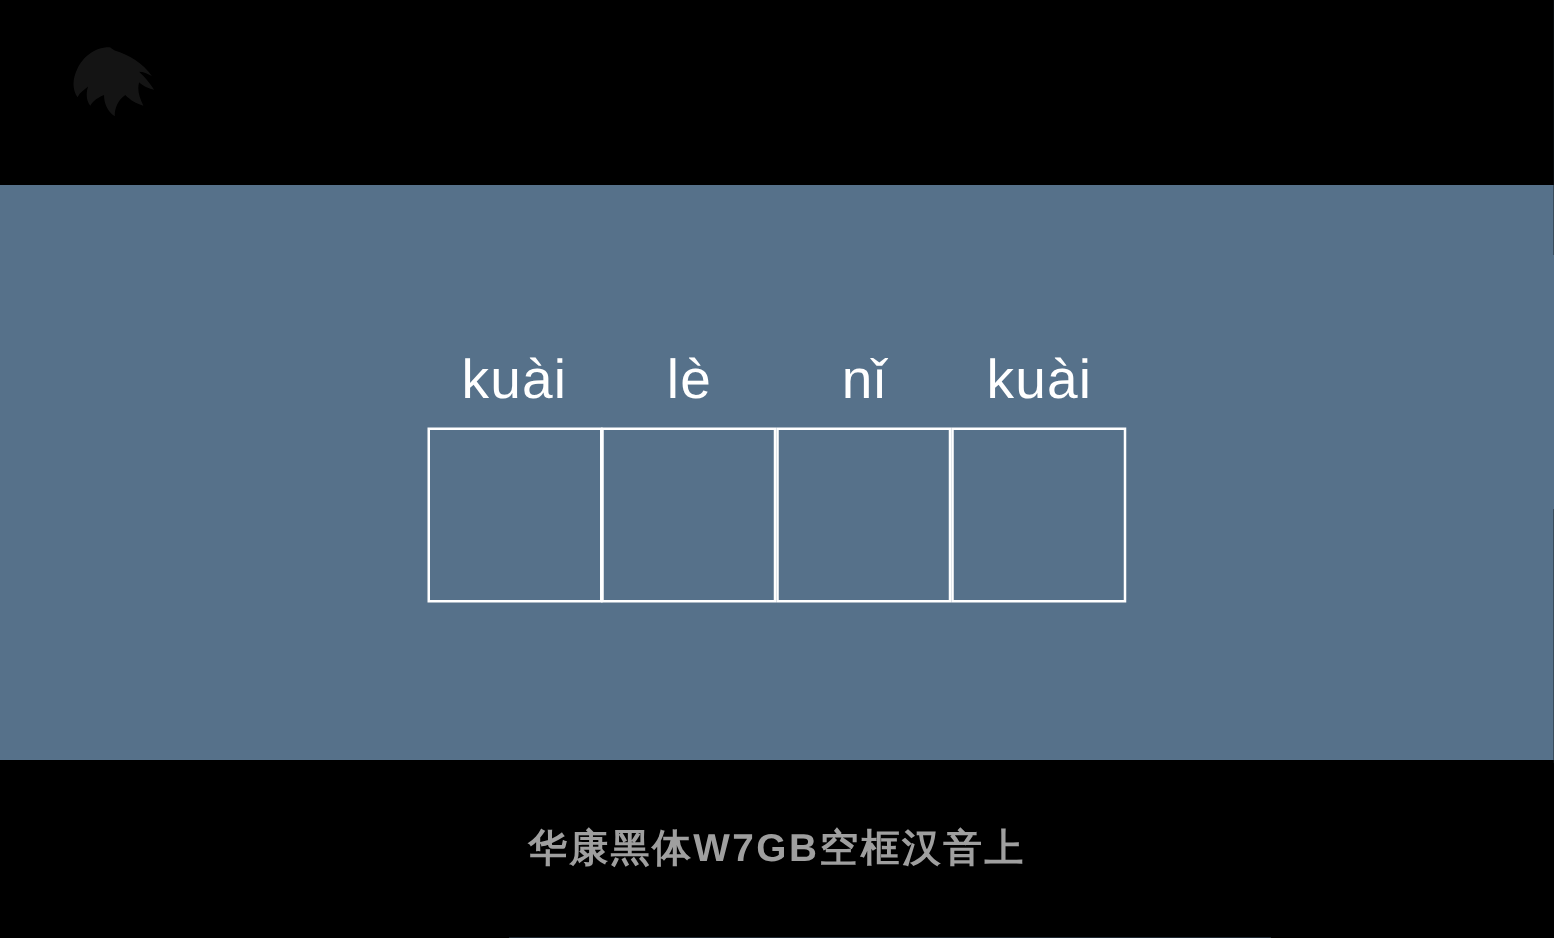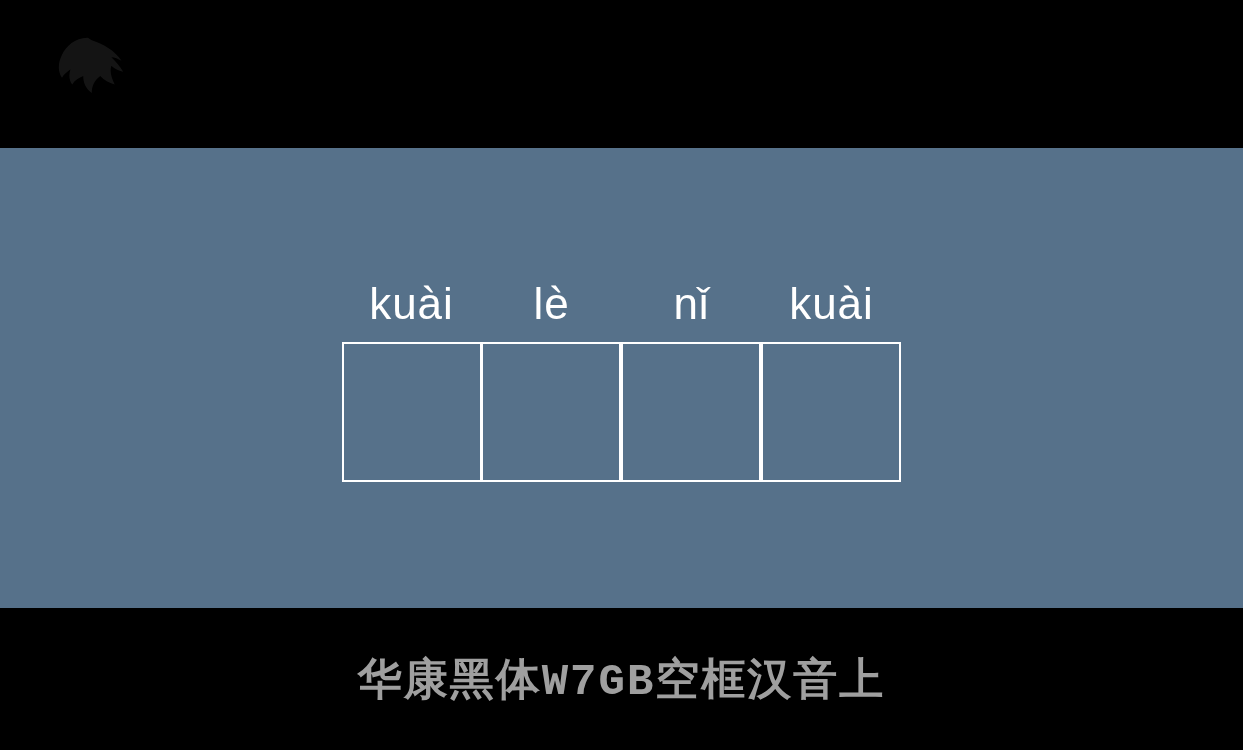--- a/index.html
+++ b/index.html
@@ -74,24 +74,23 @@
     .footer {
       width: 100%;
       height: 142px;
       background: #000;
       display: flex;
       align-items: center;
       justify-content: center;
     }
     .font-name {
       color: #9f9f9f;
-      font-size: 44px;
+      font-size: 31px;
       font-weight: bold;
       letter-spacing: 2px;
-      font-family: Liberation Mono, monospace;
     }
   </style>
 </head>
 <body>
 
 <div class="header">
   <div class="logo">
     <svg viewBox="0 0 100 100">
       <path d="M 50 15 C 35 15 25 25 20 35 C 15 45 15 55 20 62 C 22 58 26 55 30 52 C 28 58 28 65 32 70 C 35 65 40 62 45 60 C 45 68 48 75 55 80 C 55 72 58 65 65 60 C 70 65 75 68 82 70 C 78 62 76 55 78 48 C 82 52 88 54 92 55 C 88 48 82 42 78 38 C 82 38 86 40 90 42 C 82 30 68 22 55 18 C 53 17 51 15 50 15 Z"></path>
     </svg>

